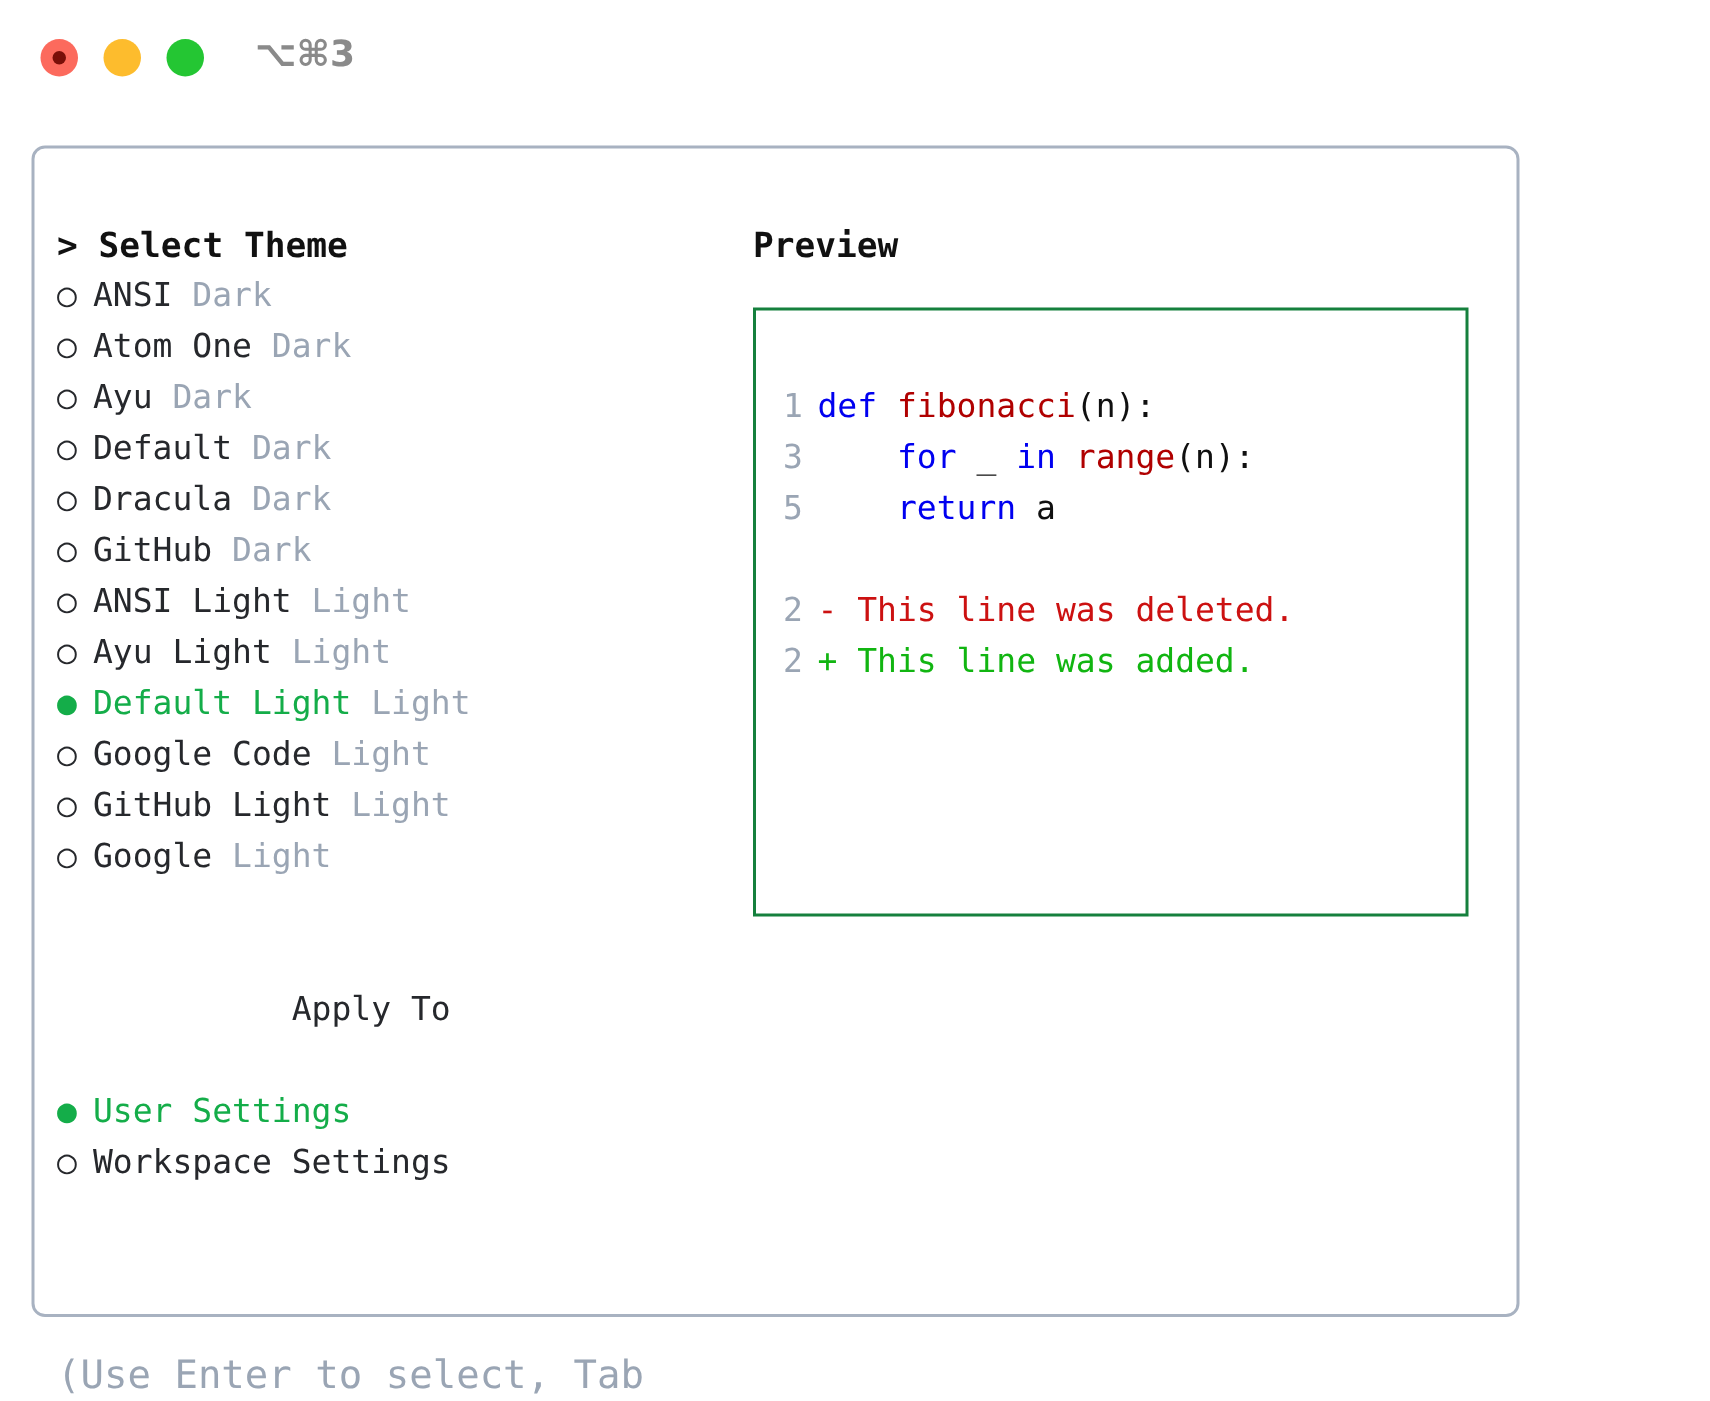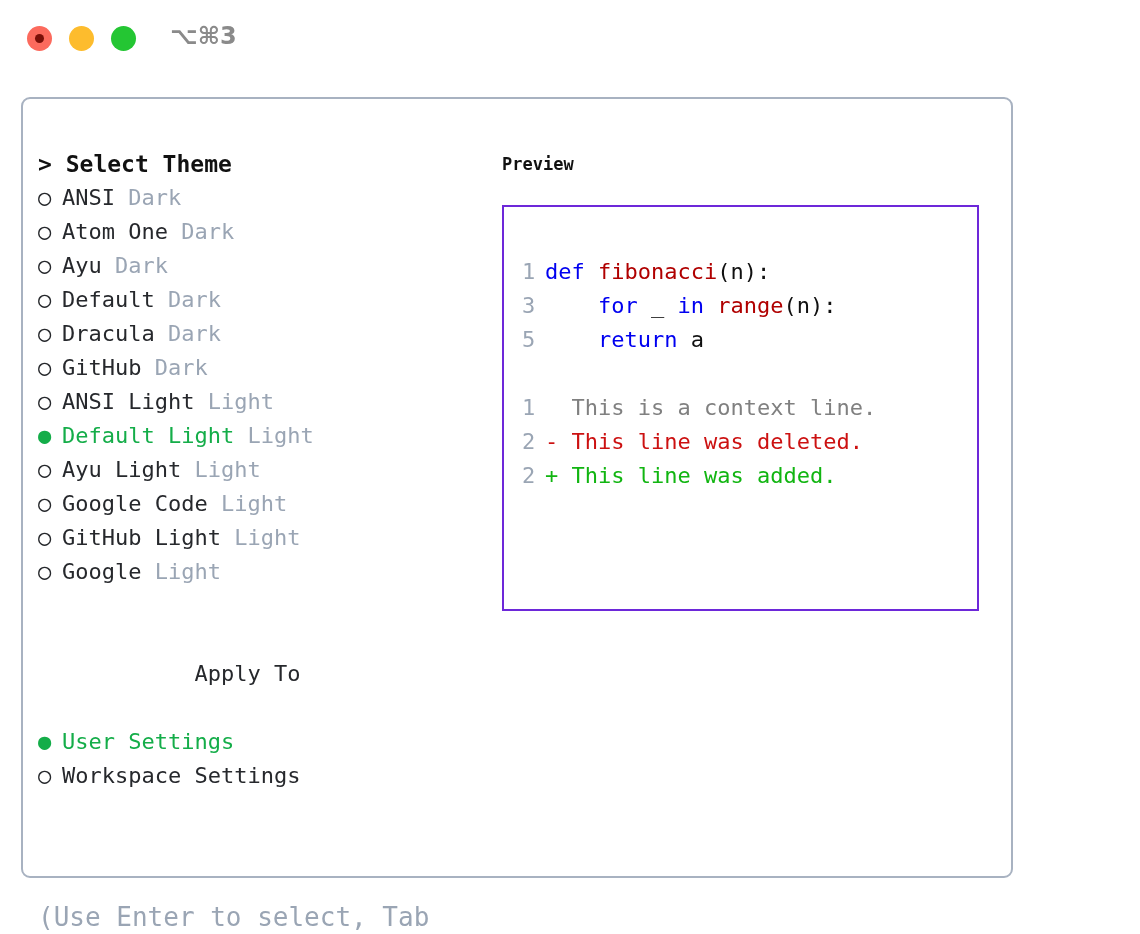--- a/index.html
+++ b/index.html
@@ -149,34 +149,34 @@
 
   
   #right-col {
     position: absolute;
     left: 479px;
     top: 48px;
     width: 495px;
   }
 
   #preview-heading {
-    font-size: 17px;
+    font-size: 23px;
     font-weight: bold;
     color: #111111;
     line-height: 34px;
     white-space: pre;
   }
 
   #preview-box {
     position: absolute;
     left: 479px;
     top: 106px;
     width: 477px;
     height: 406px;
-    border: 2px solid #6d28d9;
+    border: 2px solid #15803d;
     box-sizing: border-box;
     background: #ffffff;
   }
 
   #code-area {
     position: absolute;
     left: 18px;
     top: 48px;
     width: 440px;
   }
@@ -223,22 +223,22 @@
       <div id="left-col">
         <div class="section-heading">&gt; Select Theme</div>
         <div id="theme-list">
             <div class="opt-row"><span class="opt-marker">○</span><span class="opt-label">ANSI</span><span> </span><span class="opt-variant">Dark</span></div>
             <div class="opt-row"><span class="opt-marker">○</span><span class="opt-label">Atom One</span><span> </span><span class="opt-variant">Dark</span></div>
             <div class="opt-row"><span class="opt-marker">○</span><span class="opt-label">Ayu</span><span> </span><span class="opt-variant">Dark</span></div>
             <div class="opt-row"><span class="opt-marker">○</span><span class="opt-label">Default</span><span> </span><span class="opt-variant">Dark</span></div>
             <div class="opt-row"><span class="opt-marker">○</span><span class="opt-label">Dracula</span><span> </span><span class="opt-variant">Dark</span></div>
             <div class="opt-row"><span class="opt-marker">○</span><span class="opt-label">GitHub</span><span> </span><span class="opt-variant">Dark</span></div>
             <div class="opt-row"><span class="opt-marker">○</span><span class="opt-label">ANSI Light</span><span> </span><span class="opt-variant">Light</span></div>
+            <div class="opt-row"><span class="opt-marker">○</span><span class="opt-label">Ayu Light</span><span> </span><span class="opt-variant">Light</span></div>
             <div class="opt-row selected"><span class="opt-marker">●</span><span class="opt-label">Default Light</span><span> </span><span class="opt-variant">Light</span></div>
-            <div class="opt-row"><span class="opt-marker">○</span><span class="opt-label">Ayu Light</span><span> </span><span class="opt-variant">Light</span></div>
             <div class="opt-row"><span class="opt-marker">○</span><span class="opt-label">Google Code</span><span> </span><span class="opt-variant">Light</span></div>
             <div class="opt-row"><span class="opt-marker">○</span><span class="opt-label">GitHub Light</span><span> </span><span class="opt-variant">Light</span></div>
             <div class="opt-row"><span class="opt-marker">○</span><span class="opt-label">Google</span><span> </span><span class="opt-variant">Light</span></div>
           </div>
         <div class="spacer-row"></div>
         <div class="subheading-row">
           <span class="opt-marker"> </span><span>Apply To</span>
         </div>
         <div id="apply-to-list">
             <div class="opt-row selected"><span class="opt-marker">●</span><span class="opt-label">User Settings</span></div>
@@ -254,21 +254,20 @@
 
       <div id="preview-box">
         <div id="code-area">
           <div id="code-lines">
               <div class="code-line"><span class="ln">1</span><span class="tok-kw">def </span><span class="tok-fn">fibonacci</span><span class="tok-pl">(n):</span></div>
               <div class="code-line"><span class="ln">3</span><span class="tok-pl">    </span><span class="tok-kw">for</span><span class="tok-pl"> _ </span><span class="tok-kw">in</span><span class="tok-pl"> </span><span class="tok-fn">range</span><span class="tok-pl">(n):</span></div>
               <div class="code-line"><span class="ln">5</span><span class="tok-pl">    </span><span class="tok-kw">return</span><span class="tok-pl"> a</span></div>
             </div>
           <div class="blank-line"></div>
           <div id="diff-lines">
-              <div class="code-line"><span class="ln">1</span><span class="tok-ctx"> </span><span class="tok-ctx"> This is a context line.</span></div>
               <div class="code-line"><span class="ln">2</span><span class="tok-del">-</span><span class="tok-del"> This line was deleted.</span></div>
               <div class="code-line"><span class="ln">2</span><span class="tok-add">+</span><span class="tok-add"> This line was added.</span></div>
             </div>
         </div>
       </div>
 
     </div>
   </div>
 </div>
 

